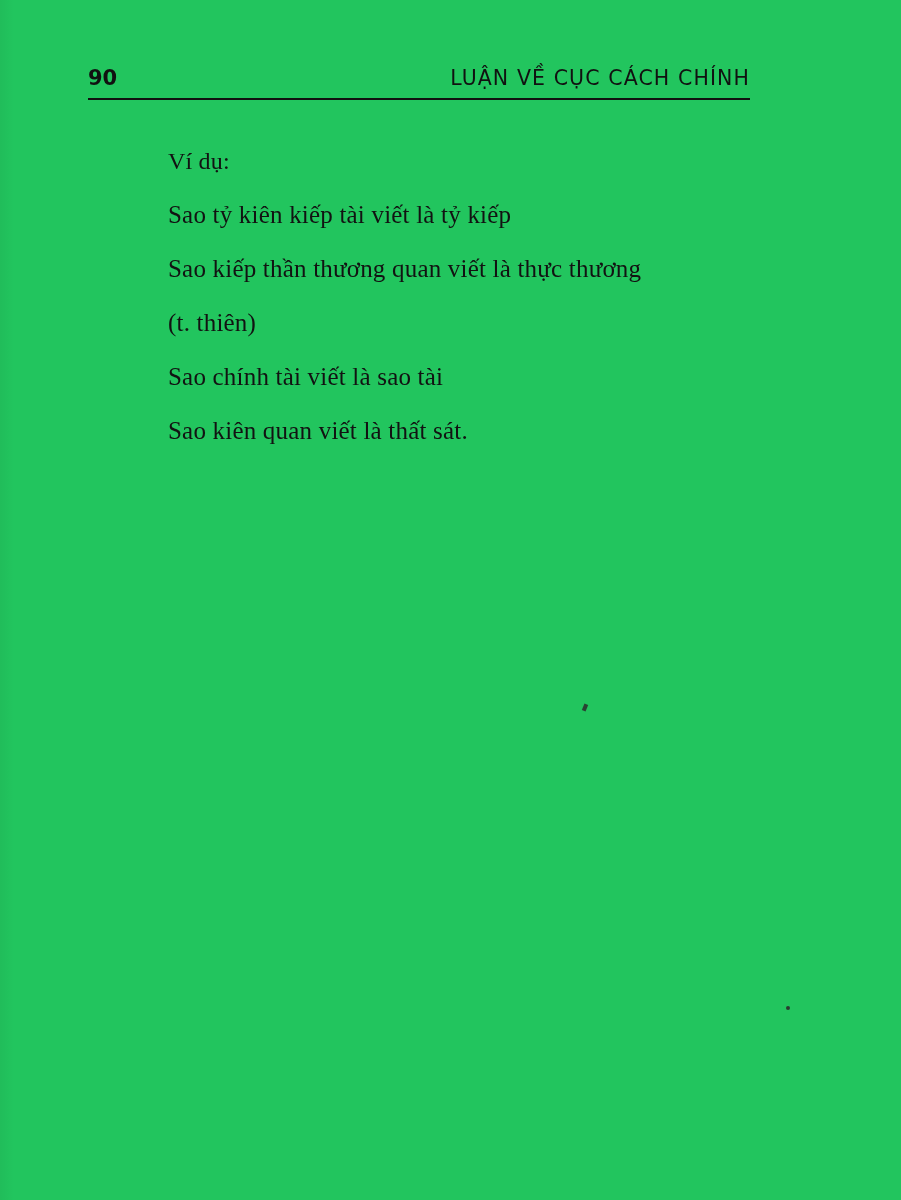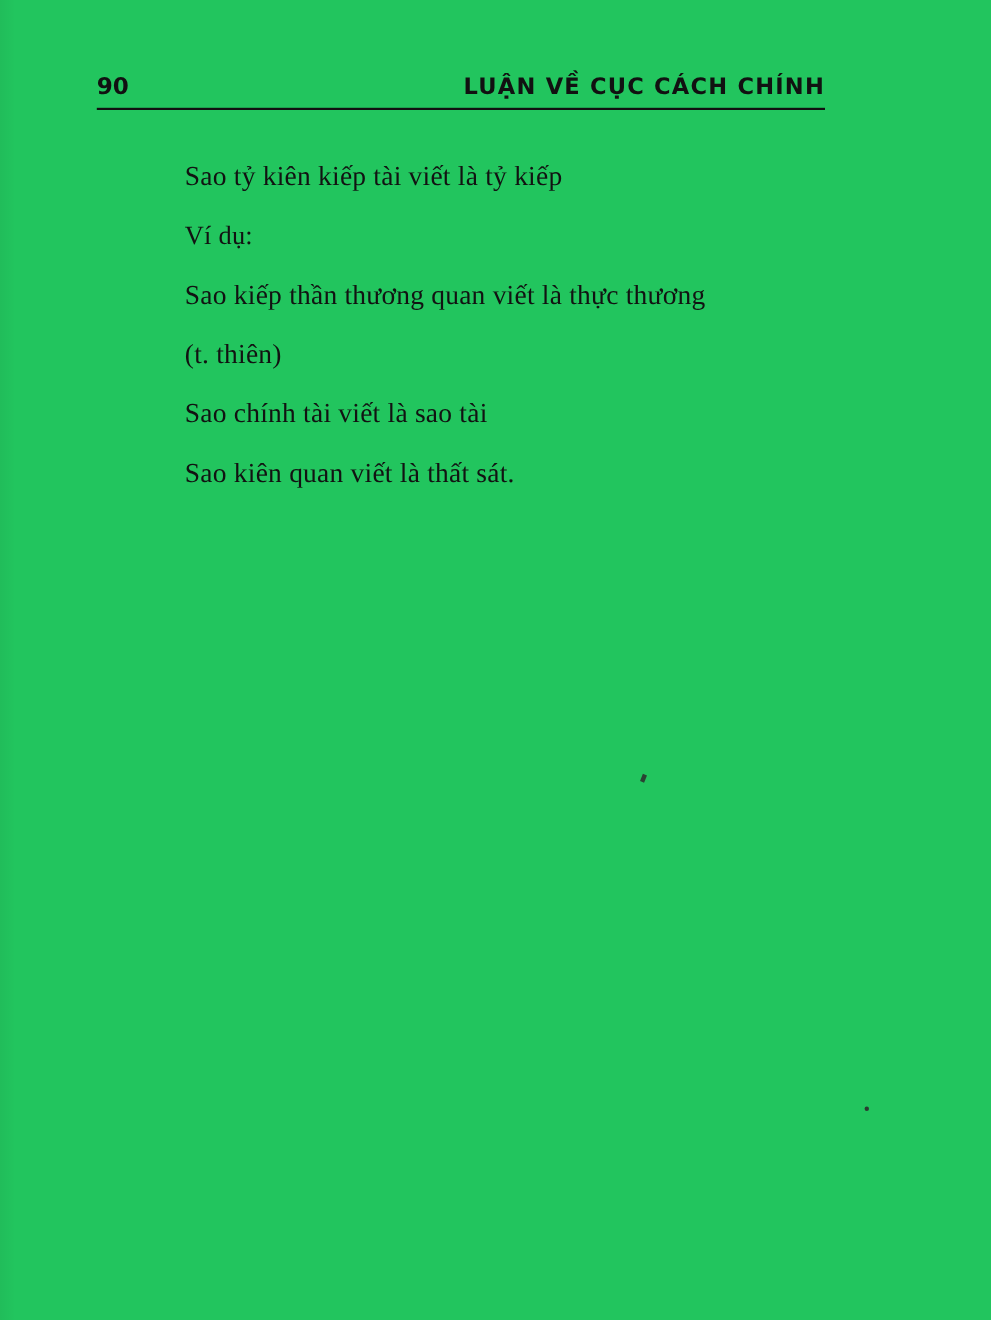--- a/index.html
+++ b/index.html
@@ -34,21 +34,21 @@
     font-weight: 700;
     letter-spacing: 0px;
     color: #111111;
   }
   .header-title {
     position: absolute;
     right: 0;
     top: 6px;
     font-family: "DejaVu Sans", sans-serif;
     font-size: 20.5px;
-    font-weight: 700;
+    font-weight: 400;
     letter-spacing: 1.1px;
     white-space: nowrap;
     color: #111111;
     margin-left: 31px;
   }
   .header-rule {
     position: absolute;
     left: 0;
     right: 0;
     top: 38px;
@@ -113,22 +113,22 @@
 
   <div class="edge-smudge"></div>
 
   <div class="header">
     <div class="page-number">90</div>
     <div class="header-title">LUẬN VỀ CỤC CÁCH CHÍNH</div>
     <div class="header-rule"></div>
   </div>
 
   <div class="body-block">
+    <div class="para first">Ví dụ:</div>
     <div class="para">Sao tỷ kiên kiếp tài viết là tỷ kiếp</div>
-    <div class="para first">Ví dụ:</div>
     <div class="para">Sao kiếp thần thương quan viết là thực thương</div>
     <div class="para">(t. thiên)</div>
     <div class="para">Sao chính tài viết là sao tài</div>
     <div class="para">Sao kiên quan viết là thất sát.</div>
   </div>
 
   <div class="speck speck-a"></div>
   <div class="speck speck-b"></div>
 
 </div>

